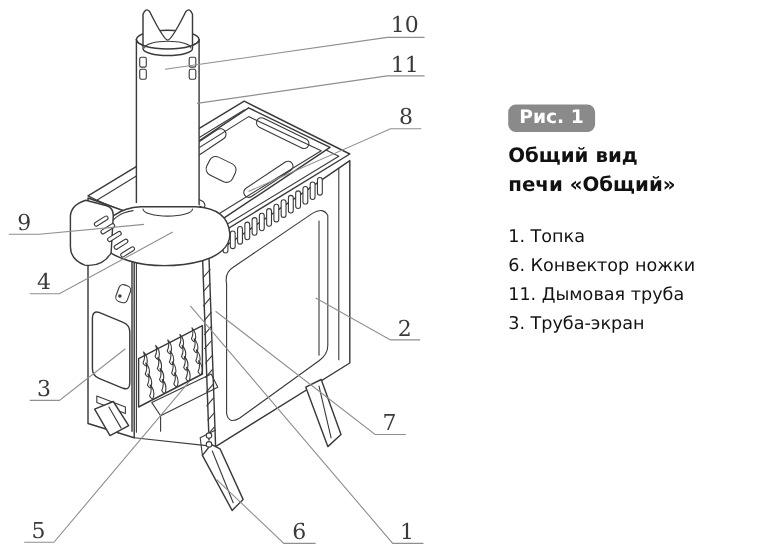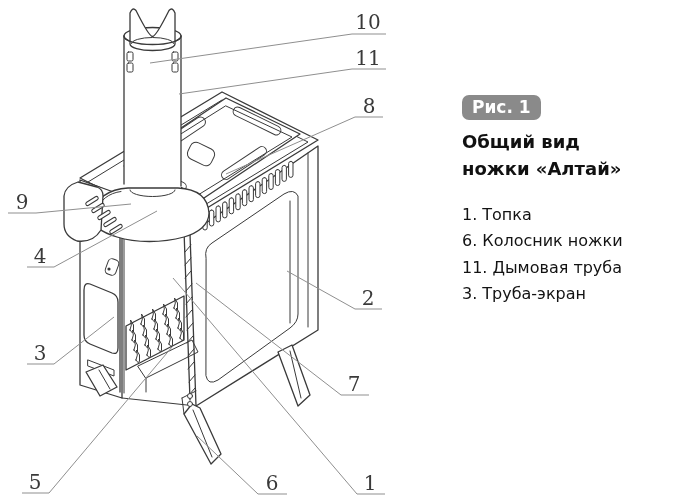--- a/index.html
+++ b/index.html
@@ -245,21 +245,21 @@
       </g>
       <g>
         <path class="leader" d="M386,69 L352,69 L179,94"></path>
         <text class="cnum" x="368" y="65">11</text>
       </g>
     </g>
   </svg>
 
   <aside class="legend">
     <div class="badge">Рис. 1</div>
-    <h2 class="fig-title"><span>Общий вид</span><br><span>ножки «Алтай»</span></h2>
+    <h2 class="fig-title"><span>Общий вид</span><br><span>печи «Общий»</span></h2>
     <ol class="legend-list">
       <li><span class="num">1.</span><span class="lbl">Топка</span></li>
-      <li><span class="num">6.</span><span class="lbl">Колосник ножки</span></li>
+      <li><span class="num">6.</span><span class="lbl">Конвектор ножки</span></li>
       <li><span class="num">11.</span><span class="lbl">Дымовая труба</span></li>
       <li><span class="num">3.</span><span class="lbl">Труба-экран</span></li>
     </ol>
   </aside>
 </div>
 
 </body></html>

